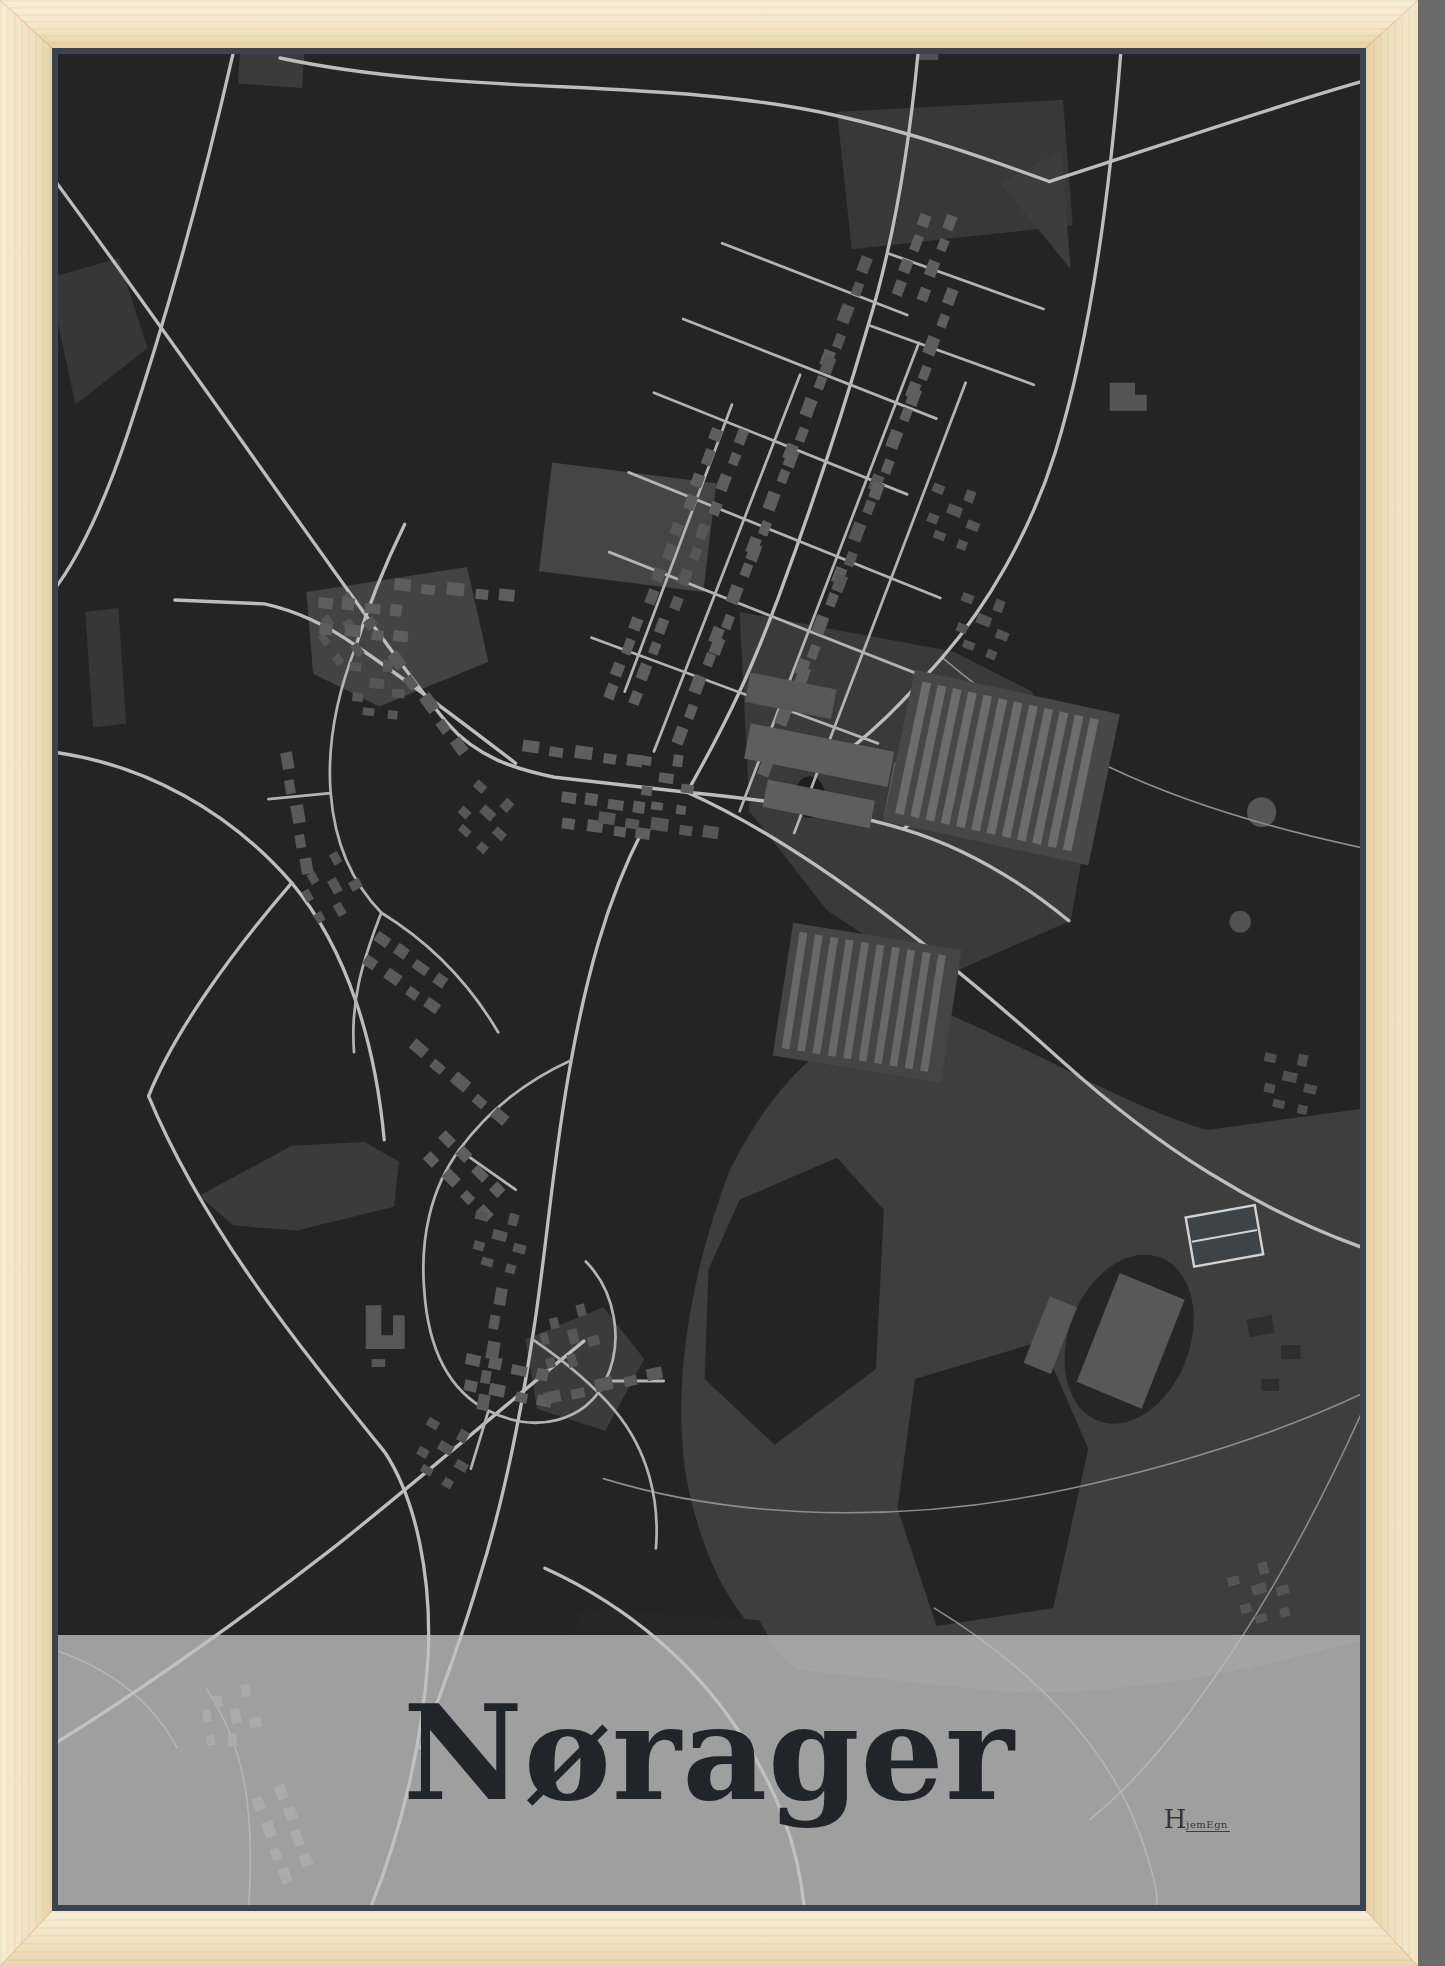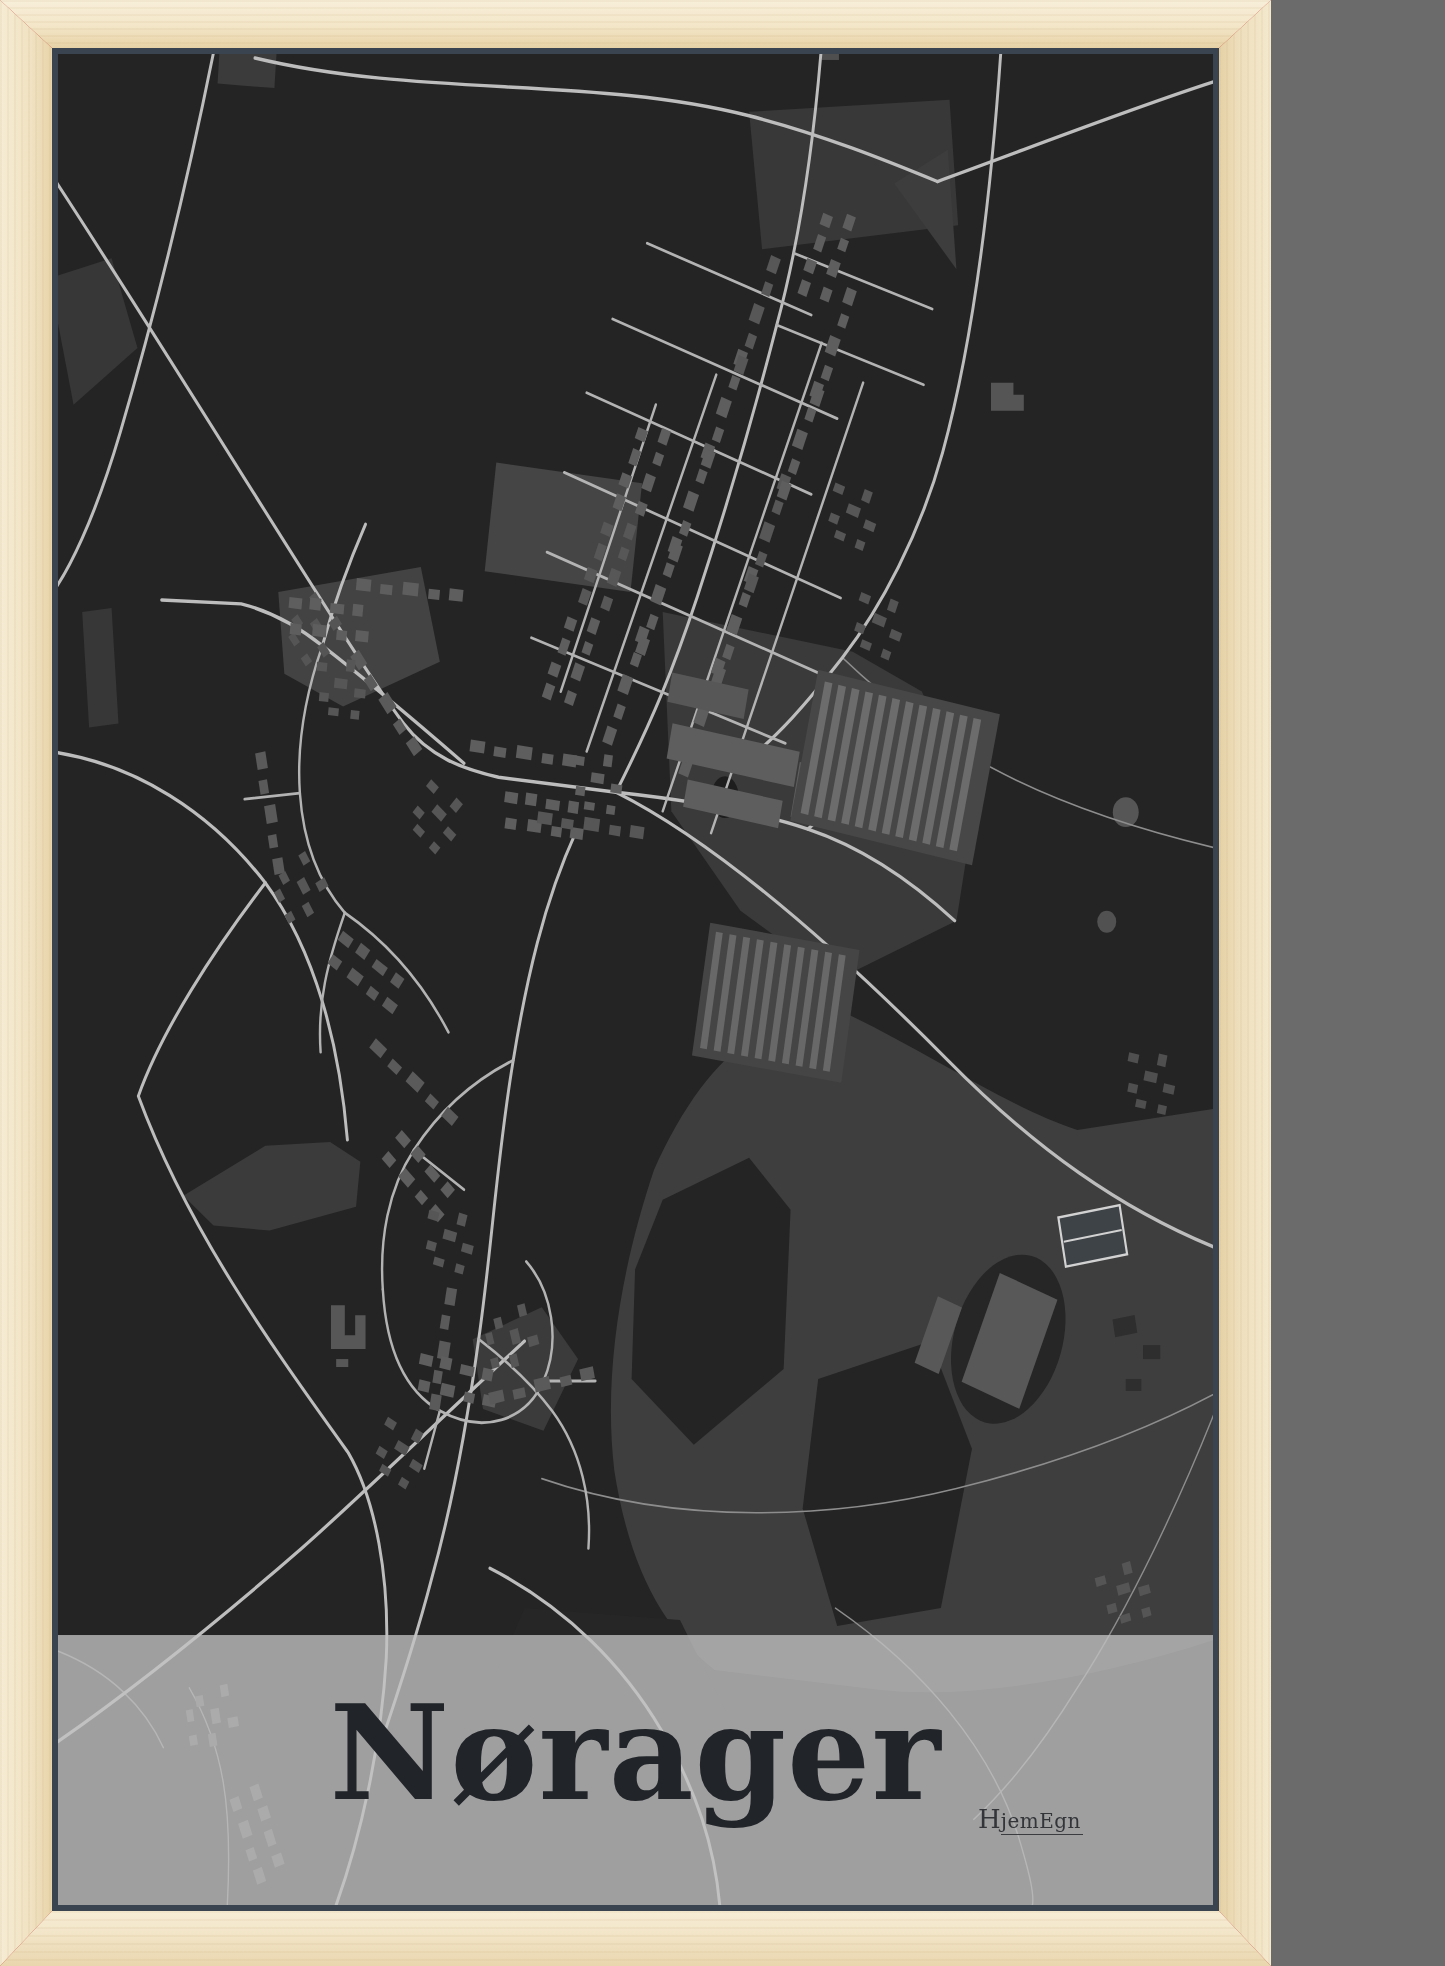--- a/index.html
+++ b/index.html
@@ -1,20 +1,20 @@
 <!DOCTYPE html>
 <html><head>
 <meta charset="utf-8">
 <style>
   html,body{margin:0;padding:0;}
   body{width:1445px;height:1966px;font-family:"DejaVu Sans",sans-serif;background:#6b6b6b;}
 
   
-  .frame{position:relative;width:1227px;height:1966px;background:#b91c1c;overflow:hidden;
-         box-shadow:inset 0 0 0 2px rgba(150,120,75,.35);padding-left:44px;}
+  .frame{position:relative;width:1418px;height:1966px;background:#b91c1c;overflow:hidden;
+         box-shadow:inset 0 0 0 2px rgba(150,120,75,.35);}
   .fs{position:absolute;}
   .fs-top{left:0;top:0;width:100%;height:48px;
       background:repeating-linear-gradient(to bottom,rgba(190,160,110,.10) 0 2px,rgba(0,0,0,0) 2px 7px),
                  linear-gradient(to bottom,#f8efda 0%,#f3e6c8 55%,#e7d2a6 100%);
       clip-path:polygon(0 0,100% 0,calc(100% - 52px) 100%,52px 100%);}
   .fs-bottom{left:0;bottom:0;width:100%;height:55px;
       background:repeating-linear-gradient(to bottom,rgba(190,160,110,.10) 0 2px,rgba(0,0,0,0) 2px 8px),
                  linear-gradient(to top,#e9d6ae 0%,#f2e5c8 60%,#f7edd6 100%);
       clip-path:polygon(52px 0,calc(100% - 52px) 0,100% 100%,0 100%);}
   .fs-left{left:0;top:0;height:100%;width:52px;
@@ -32,21 +32,21 @@
           box-shadow:inset 0 0 70px rgba(0,0,0,.38), inset 2px 2px 0 rgba(110,130,165,.25);}
   .poster svg{position:absolute;left:0;top:0;width:100%;height:100%;display:block;}
 
   .title{position:absolute;left:0;right:0;top:1634px;margin:0;text-align:center;
          font-family:"DejaVu Serif","Liberation Serif",serif;font-weight:bold;
          font-size:131px;line-height:1;letter-spacing:1px;color:#212429;}
 
   .brand{position:absolute;right:130px;top:1752px;display:flex;align-items:baseline;
          font-family:"DejaVu Serif","Liberation Serif",serif;color:#333539;}
   .brand .bh{font-size:26px;line-height:1;}
-  .brand .br{font-size:20px;letter-spacing:.5px;border-bottom:1.5px solid #3a3c40;padding:0 2px 1px 0;}
+  .brand .br{font-size:10px;letter-spacing:.5px;border-bottom:1.5px solid #3a3c40;padding:0 2px 1px 0;}
 </style>
 </head>
 <body>
 
 <div class="frame">
   <div class="fs fs-left"></div>
   <div class="fs fs-right"></div>
   <div class="fs fs-top"></div>
   <div class="fs fs-bottom"></div>
 

